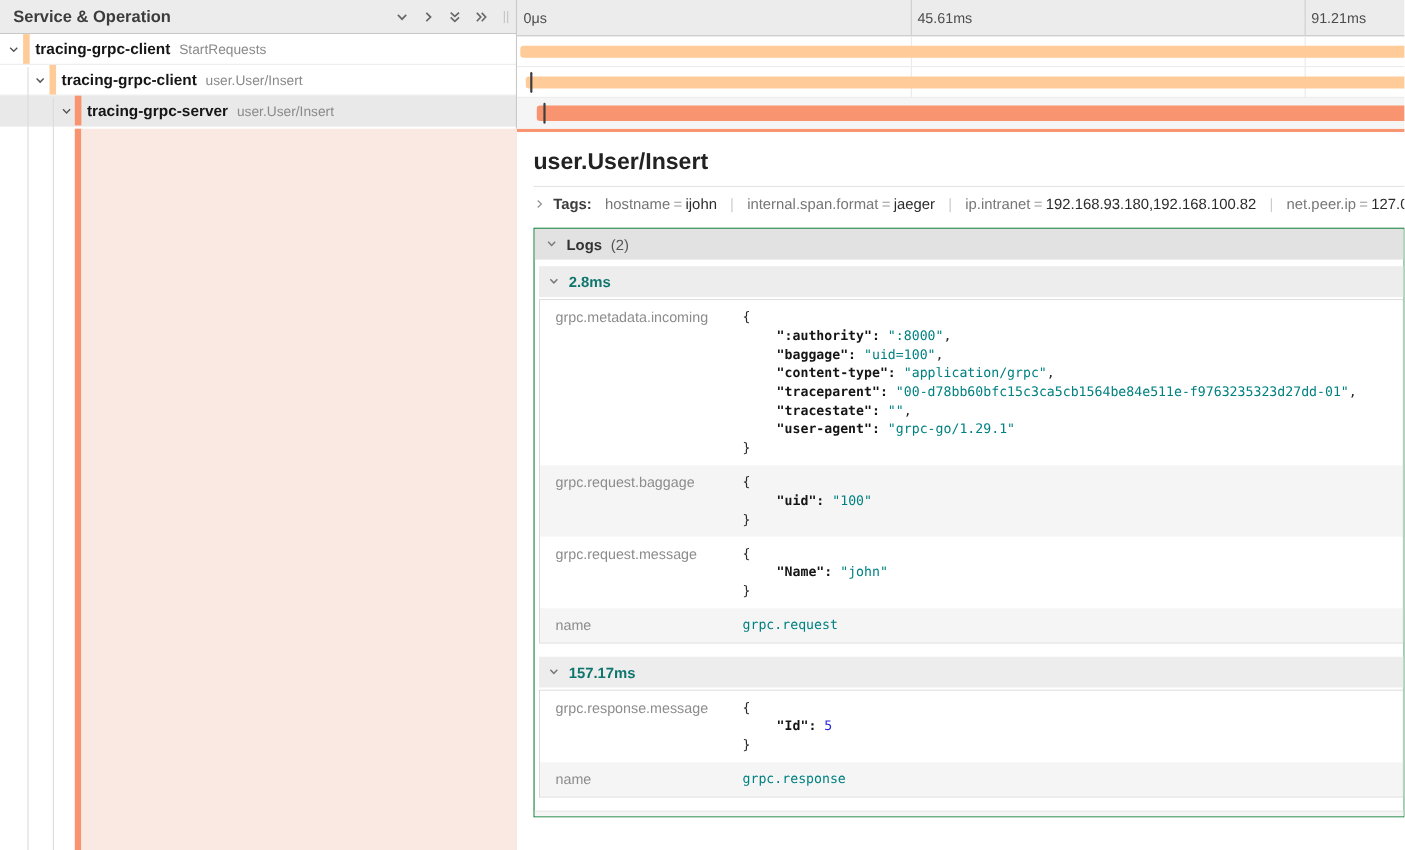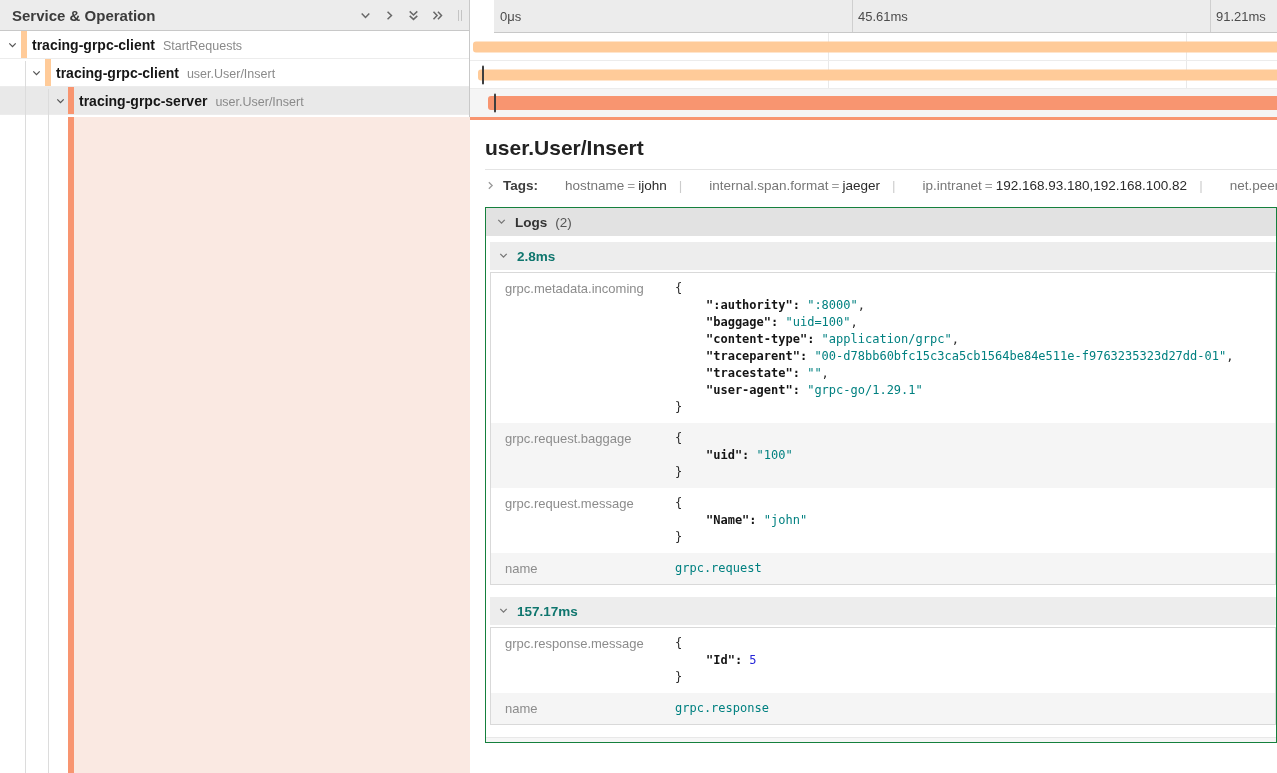--- a/index.html
+++ b/index.html
@@ -32,41 +32,41 @@
 
   .guide { position:absolute; width:1px; background:#dcdcdc; bottom:0; z-index:3; }
   .vsplit { position:absolute; left:469px; top:0; height:117px; width:1px; background:#c9c9c9; z-index:4; }
 
   .lp-detail { position:absolute; top:117px; bottom:0; left:0; right:0; background:#fff; }
   .lp-detail .lp-bar { position:absolute; left:68px; width:6px; top:0; bottom:0; }
   .lp-detail .lp-tint { position:absolute; left:74px; right:0; top:0; bottom:0; }
 
   
   .rp { position:absolute; left:470px; top:0; width:807px; height:773px; background:#fff; }
-  .tl-header { height:33px; background:#ececec; border-bottom:1px solid #c8c8c8; position:relative;margin-left:24px; }
+  .tl-header { height:33px; background:#ececec; border-bottom:1px solid #c8c8c8; position:relative; }
   .tick-label { position:absolute; top:50%; transform:translateY(-50%); font-size:13px; color:#4c4c4c; }
   .tl-grid { position:absolute; top:0; bottom:0; width:1px; background:#cfcfcf; }
   .tl-rows { position:relative; height:84px; }
   .tl-grid-row { position:absolute; top:0; bottom:0; width:1px; background:#e9e9e9; z-index:0; }
   .tl-row { height:28px; position:relative; border-bottom:1px solid #ececec; }
   .tl-row.sel { background:#f5f5f5; border-bottom:none; }
   .span-bar { position:absolute; top:50%; transform:translateY(-50%); right:0; border-radius:3px 0 0 3px; z-index:1; cursor:pointer; }
   .log-tick { position:absolute; top:50%; transform:translateY(-50%); width:2px; height:19px; background:#3e3e3e; border-radius:1px; z-index:2; }
   .accent-line { height:3px; }
 
   
   .detail { position:relative; padding-left:15px; background:#fff; }
   .d-title { margin-top:16px; font-size:21px; font-weight:700; color:#222;
              padding-bottom:9px; border-bottom:1px solid #e4e4e4; }
   .meta-row { display:flex; align-items:center; padding:8px 0; font-size:13.5px;
               white-space:nowrap; overflow:hidden; cursor:pointer; }
   .meta-row .chev { display:inline-flex; margin-right:7px; }
   .meta-label { font-weight:700; color:#3d3d3d; margin-right:12px; }
   .kv { }
-  .kv .k { color:#767676;margin-left:15px; }
+  .kv .k { color:#767676; }
   .kv .eq { color:#9a9a9a; padding:0 3px; }
   .kv .v { color:#2b2b2b; }
   .pipe { color:#cccccc; margin:0 12px; }
 
   .logs { border:1px solid #15803d; margin-top:6px; height:536px;
           display:flex; flex-direction:column; overflow:hidden; }
   .logs-header { height:28px; flex:none; background:#e2e2e2; display:flex; align-items:center;
                  gap:8px; padding-left:10px; font-size:13.5px; cursor:pointer; }
   .logs-header b { color:#333; }
   .logs-count { color:#555; }

